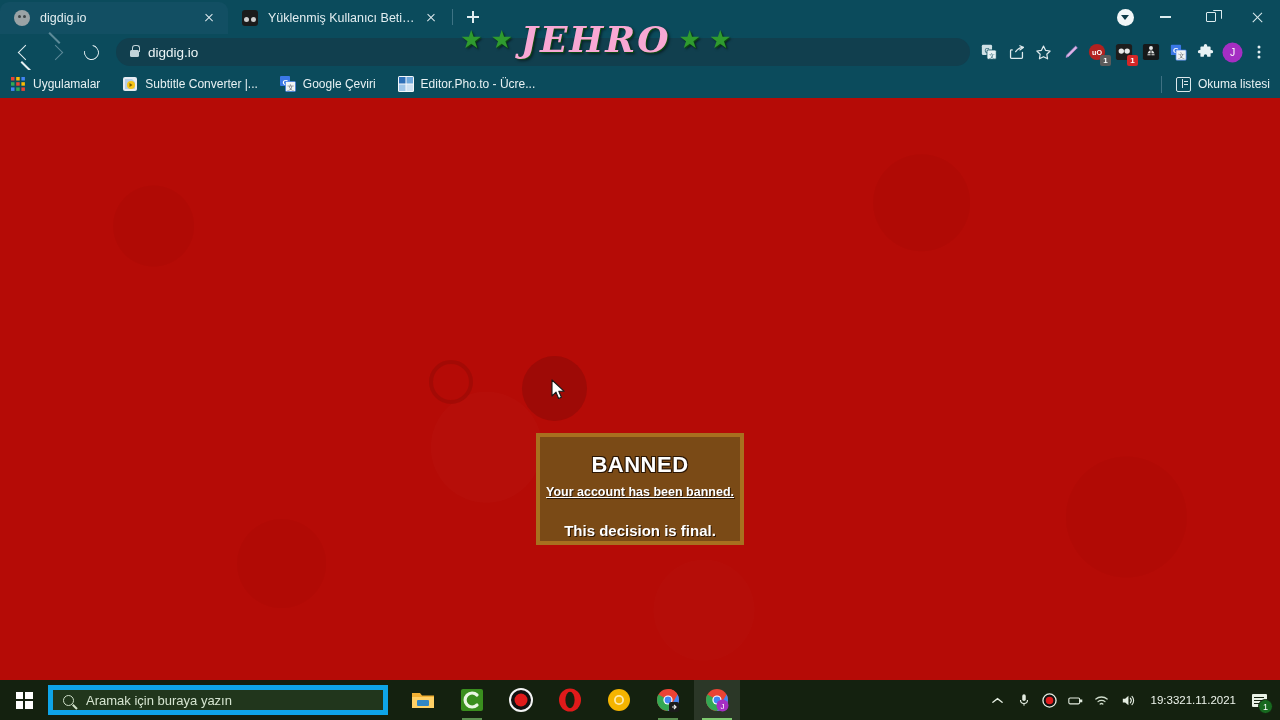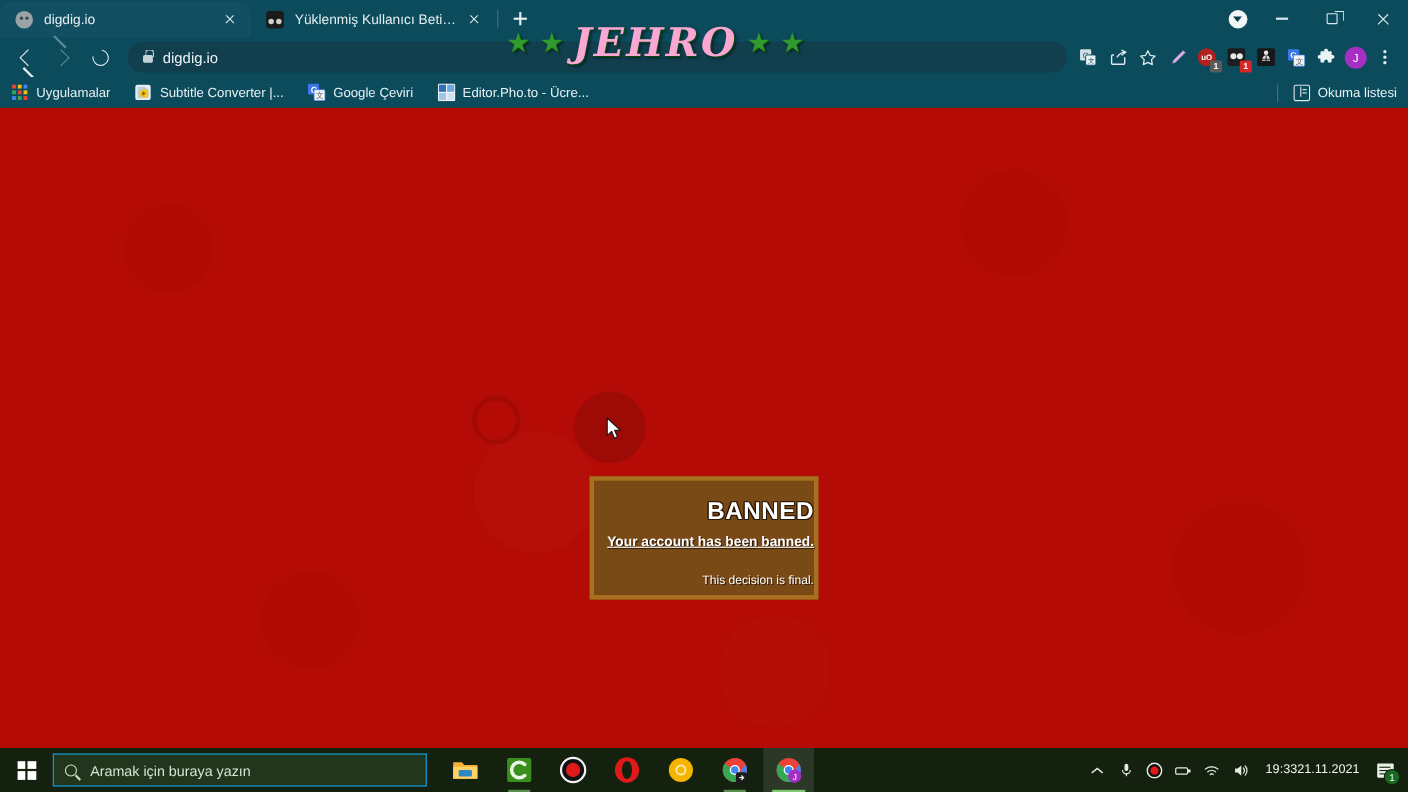--- a/index.html
+++ b/index.html
@@ -129,37 +129,37 @@
        radial-gradient(circle at 22% 80%, rgba(0,0,0,.045) 0 44px, transparent 45px);}
   .ring{position:absolute;left:429px;top:262px;width:44px;height:44px;
         border-radius:50%;border:4px solid rgba(160,10,6,.85);}
   .orb{position:absolute;left:522px;top:258px;width:65px;height:65px;
        border-radius:50%;background:#9e0a06;}
   .cursor{position:absolute;left:551px;top:281px;width:16px;height:22px;z-index:8;}
 
   
   .dialog{position:absolute;left:536px;top:335px;width:208px;height:112px;
           background:#7a4a16;border:4px solid #a8701f;
-          display:flex;flex-direction:column;align-items:flex-end;
+          display:flex;flex-direction:column;align-items:center;
           padding-top:15px;}
   .dlg-title{font-size:22px;font-weight:bold;color:#ffffff;letter-spacing:.5px;
        text-shadow:1px 1px 0 #2a1605, -1px 1px 0 #2a1605, 1px -1px 0 #2a1605, -1px -1px 0 #2a1605;}
   .dlg-l1{font-size:12.5px;font-weight:bold;color:#ffffff;margin-top:7px;
        text-shadow:1px 1px 0 #2a1605;text-decoration:underline;}
-  .dlg-l2{font-size:11px;font-weight:normal;color:#ffffff;margin-top:23px;
+  .dlg-l2{font-size:15px;font-weight:bold;color:#ffffff;margin-top:23px;
        text-shadow:1px 1px 0 #2a1605;}
 
   
   .taskbar{position:absolute;left:0;top:680px;width:1280px;height:40px;
            background:#14210f;display:flex;align-items:center;}
   .startbtn{width:48px;height:40px;display:flex;align-items:center;justify-content:center;}
   .winlogo{width:17px;height:17px;display:grid;grid-template-columns:1fr 1fr;
       grid-template-rows:1fr 1fr;gap:2px;}
   .winlogo i{background:#ffffff;display:block;}
-  .searchbox{width:340px;height:30px;background:#21361c;border:1px solid #0ea5e9;
+  .searchbox{width:340px;height:30px;background:#21361c;border:5px solid #0ea5e9;
       display:flex;align-items:center;padding:0 10px;margin-right:12px;}
   .mag{width:11px;height:11px;border:1.6px solid #cfe0c9;border-radius:50%;
       position:relative;margin-right:12px;flex:0 0 11px;}
   .mag:after{content:"";position:absolute;width:6px;height:1.6px;background:#cfe0c9;
       transform:rotate(45deg);left:8px;top:10px;}
   .searchbox span{font-size:13px;color:#d5e4d0;}
   .tbapps{display:flex;align-items:center;gap:3px;}
   .tbapp{width:46px;height:40px;display:flex;align-items:center;justify-content:center;
       position:relative;}
   .tbapp.active{background:rgba(255,255,255,.10);}

